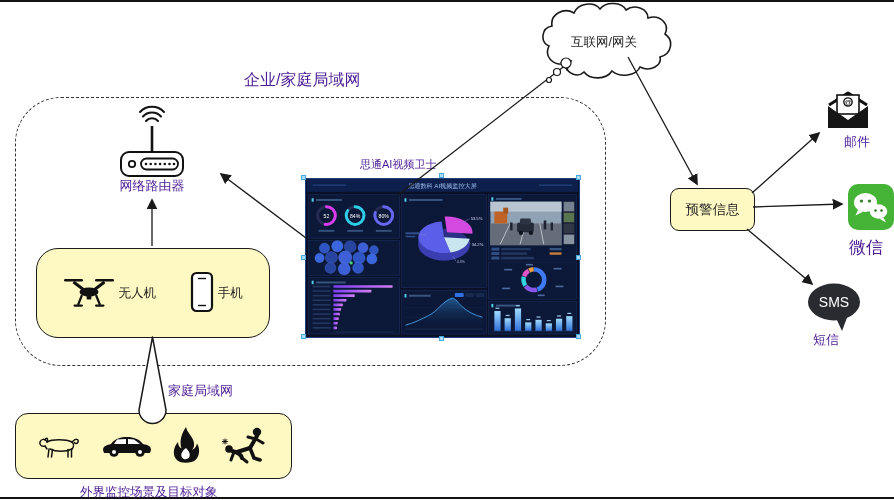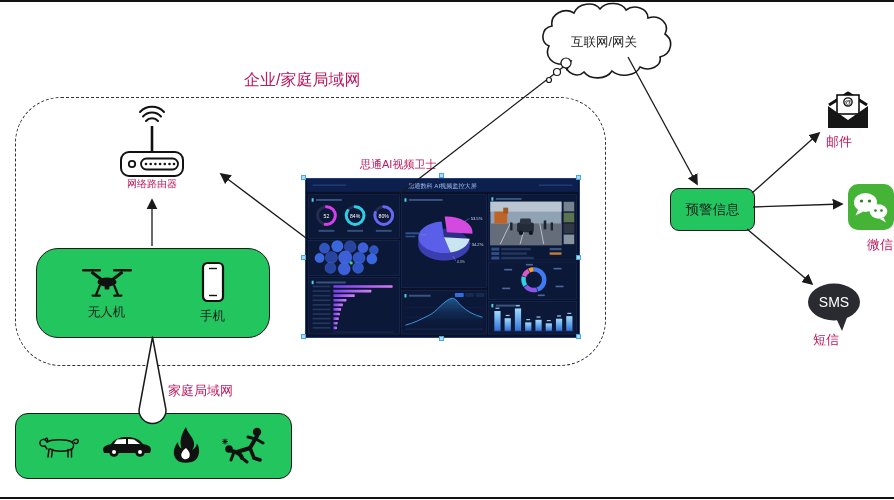--- a/index.html
+++ b/index.html
@@ -1,26 +1,26 @@
 <!DOCTYPE html>
 <html><head>
 <meta charset="utf-8">
 <style>
   html,body{margin:0;padding:0;background:#fff}
   #canvas{position:relative;width:894px;height:500px;background:#fff;overflow:hidden;
           font-family:"Liberation Sans","DejaVu Sans",sans-serif;color:#1f1f1f}
   .abs{position:absolute}
-  .lbl{position:absolute;color:#be185d;white-space:nowrap}
+  .lbl{position:absolute;color:#4c1d95;white-space:nowrap}
   .edge-line{position:absolute;left:0;width:894px;height:2px;background:#121212}
   .lan-box{position:absolute;left:15px;top:97px;width:589px;height:267px;
            border:1.6px dashed #333;border-radius:46px;background:transparent}
-  .white-box{position:absolute;background:#22c55e;border:1.6px solid #1a1a1a}
+  .white-box{position:absolute;background:#fef9c3;border:1.6px solid #1a1a1a}
   .devices-box{left:36px;top:248px;width:234px;height:90px;border-radius:22px;
                display:flex;align-items:center;justify-content:space-around;padding:4px 10px;box-sizing:border-box}
-  .device-item{display:flex;flex-direction:column;align-items:center;gap:3px}
+  .device-item{display:flex;flex-direction:row;align-items:center;gap:3px}
   .device-item .dlbl{font-size:12.5px}
   .scene-box{left:15px;top:413px;width:277px;height:66px;border-radius:13px;
              display:flex;align-items:center;justify-content:space-around;padding:0 14px;box-sizing:border-box}
   .alert-box{left:670px;top:188px;width:83px;height:41px;border-radius:9px;
              display:flex;align-items:center;justify-content:center;font-size:13.5px}
   .dashboard{position:absolute;left:305px;top:178px;width:275px;height:160px;
              background:#0a1126;border:1px solid #24407c;box-sizing:border-box}
   .handle{position:absolute;width:5px;height:5px;background:#aadcf7;border:1px solid #49a8e0;box-sizing:border-box}
 </style>
 </head>
@@ -52,21 +52,21 @@
     <g fill="#111">
       <circle cx="29" cy="60" r="1.3"></circle>
         <circle cx="33.7" cy="60" r="1.3"></circle>
         <circle cx="38.4" cy="60" r="1.3"></circle>
       <circle cx="43.1" cy="60" r="1.3"></circle>
         <circle cx="47.8" cy="60" r="1.3"></circle>
         <circle cx="52.5" cy="60" r="1.3"></circle>
       <circle cx="57" cy="60" r="1.3"></circle>
     </g>
   </svg>
-  <div class="lbl" style="left:117px;top:177px;width:70px;text-align:center;font-size:10px">网络路由器</div>
+  <div class="lbl" style="left:117px;top:177px;width:70px;text-align:center;font-size:13px">网络路由器</div>
 
   <div class="white-box devices-box">
     <div class="device-item">
       <svg width="52" height="36" viewBox="0 0 52 36">
         <rect x="1" y="4" width="19" height="2.6" rx="1.3" fill="#111"></rect>
         <rect x="32" y="4" width="19" height="2.6" rx="1.3" fill="#111"></rect>
         <line x1="10.5" y1="7" x2="21" y2="15" stroke="#111" stroke-width="3"></line>
         <line x1="41.5" y1="7" x2="31" y2="15" stroke="#111" stroke-width="3"></line>
         <ellipse cx="26" cy="17" rx="9.5" ry="4.6" fill="#111"></ellipse>
         <rect x="23.6" y="20" width="4.8" height="4.4" rx="1" fill="#111"></rect>
@@ -116,20 +116,21 @@
       <path d="M40,11 L33,23" stroke="#111" stroke-width="4" stroke-linecap="round"></path>
       <path d="M39,14 L46,18 M39,14 L31,12" stroke="#111" stroke-width="3" stroke-linecap="round"></path>
       <path d="M33,23 L20,27" stroke="#111" stroke-width="4" stroke-linecap="round"></path>
       <path d="M33,23 L37,33 L43,35" stroke="#111" stroke-width="3.6" stroke-linecap="round" fill="none"></path>
       <circle cx="12" cy="24" r="3.8" fill="#111"></circle>
       <path d="M15,26 C20,27 24,29 25,33" stroke="#111" stroke-width="4" stroke-linecap="round" fill="none"></path>
       <path d="M17,27 L14,35 M25,33 L30,37" stroke="#111" stroke-width="3" stroke-linecap="round"></path>
       <path d="M8,14 L8,19 M5.5,16.5 L10.5,16.5 M6.2,14.6 L9.8,18.4 M9.8,14.6 L6.2,18.4" stroke="#111" stroke-width="1" stroke-linecap="round"></path>
     </svg>
   </div>
+  <div class="lbl" style="left:80px;top:484px;font-size:12.5px">外界监控场景及目标对象</div>
 
   <svg class="abs" style="left:130px;top:334px" width="46" height="100" viewBox="0 0 46 100">
     <path d="M22.5,3 L9,76 A13.5,13.5 0 0 0 36,76 Z" fill="#fff" stroke="#1a1a1a" stroke-width="1.5" stroke-linejoin="round"></path>
   </svg>
   <div class="lbl" style="left:168px;top:382px;font-size:13px">家庭局域网</div>
 
   <div class="lbl" style="left:360px;top:157px;font-size:11px">思通AI视频卫士</div>
 
   <div class="dashboard">
     <svg width="273" height="158" viewBox="0 0 275 160">
@@ -360,34 +361,34 @@
     <span>预警信息</span>
   </div>
 
   <svg class="abs" style="left:826px;top:90px" width="44" height="40" viewBox="0 0 44 40">
     <path d="M3,15 L22,3 L41,15" fill="none" stroke="#111" stroke-width="3" stroke-linejoin="round"></path>
     <rect x="11" y="5" width="22" height="19" fill="#fff" stroke="#111" stroke-width="1.6"></rect>
     <circle cx="22" cy="12" r="4.2" fill="none" stroke="#111" stroke-width="1.3"></circle>
     <text x="22" y="14.8" text-anchor="middle" font-size="8" fill="#111">@</text>
     <path d="M2,16 L22,30 L42,16 L42,38 L2,38 Z" fill="#161616"></path>
   </svg>
-  <div class="lbl" style="left:826px;top:133px;width:44px;text-align:left;font-size:13px">邮件</div>
+  <div class="lbl" style="left:826px;top:133px;width:44px;text-align:right;font-size:13px">邮件</div>
 
   <svg class="abs" style="left:848px;top:184px" width="46" height="46" viewBox="0 0 46 46">
     <rect x="0" y="0" width="46" height="46" rx="10" fill="#45B335"></rect>
     <ellipse cx="17.5" cy="18.5" rx="11.5" ry="9.5" fill="#fff"></ellipse>
     <polygon points="10,26 7.5,31.5 15.5,27.5" fill="#fff"></polygon>
     <circle cx="13.5" cy="17" r="1.6" fill="#2d7a1e"></circle>
     <circle cx="21.5" cy="17" r="1.6" fill="#2d7a1e"></circle>
     <ellipse cx="30.5" cy="27.5" rx="8.8" ry="7.2" fill="#fff"></ellipse>
     <polygon points="35.5,33.5 38,38.5 31.5,34.8" fill="#fff"></polygon>
     <circle cx="27.5" cy="26.5" r="1.3" fill="#2d7a1e"></circle>
     <circle cx="33.5" cy="26.5" r="1.3" fill="#2d7a1e"></circle>
   </svg>
-  <div class="lbl" style="left:849px;top:236px;width:44px;text-align:right;font-size:13px">微信</div>
+  <div class="lbl" style="left:849px;top:236px;width:44px;text-align:left;font-size:17px">微信</div>
 
   <svg class="abs" style="left:806px;top:282px" width="58" height="50" viewBox="0 0 58 50">
     <ellipse cx="28" cy="20" rx="26" ry="18.5" fill="#2a2a31"></ellipse>
     <path d="M30,36 L36,49 L42,33 Z" fill="#2a2a31"></path>
     <text x="28" y="25" text-anchor="middle" font-size="14" fill="#fff">SMS</text>
   </svg>
   <div class="lbl" style="left:813px;top:331px;width:44px;font-size:13px">短信</div>
 
   <svg class="abs" style="left:0;top:0;pointer-events:none" width="894" height="500" viewBox="0 0 894 500">
     <defs>

